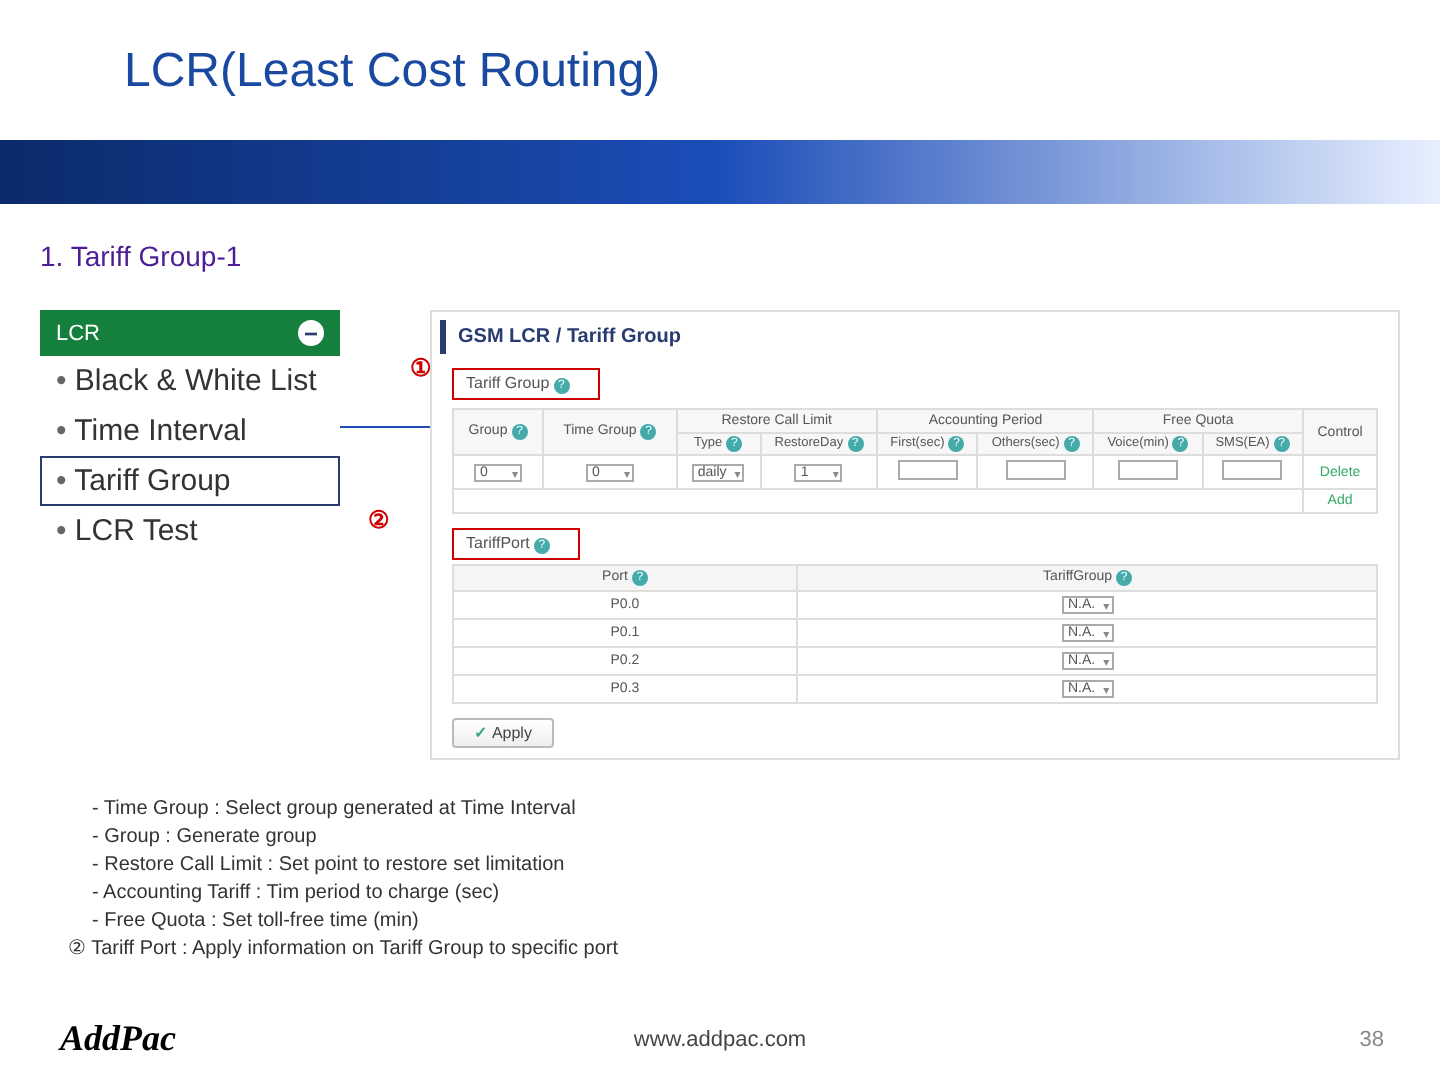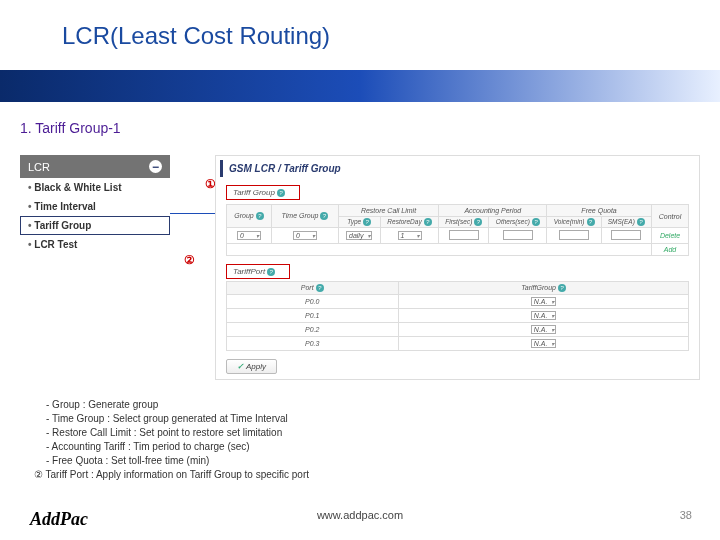--- a/index.html
+++ b/index.html
@@ -6,30 +6,30 @@
   body { width: 720px; height: 540px; font-family: Arial, sans-serif; background: #fff; position: relative; overflow: hidden; }
   .title { position: absolute; top: 22px; left: 30px; font-size: 24px; color: #1a4aa0; font-weight: normal; margin-left: 32px; }
   .blue-bar { position: absolute; top: 70px; left: 0; width: 100%; height: 32px; background: linear-gradient(to right, #0a2a6a, #1c4db8 50%, #e8f0ff); }
   
   .section-title { position: absolute; top: 120px; left: 20px; font-size: 14px; color: #4c1d95; }
   
   .screenshot-area { position: absolute; top: 155px; left: 20px; width: 680px; height: 230px; }
   
   
   .sidebar { position: absolute; top: 0; left: 0; width: 150px; }
-  .sidebar-header { background: #737373; color: #fff; font-size: 11px; padding: 5px 8px; display: flex; justify-content: space-between; align-items: center; }
+  .sidebar-header { background: #15803d; color: #fff; font-size: 11px; padding: 5px 8px; display: flex; justify-content: space-between; align-items: center; }
   .sidebar-header .minus { background: #fff; color: #2a3b6f; border-radius: 50%; width: 13px; height: 13px; display: inline-flex; align-items: center; justify-content: center; font-size: 12px; line-height: 1; font-weight: bold; }
-  .sidebar-item { font-size: 10px; padding: 4px 8px; color: #333; background: #fff; font-weight: bold; }
+  .sidebar-item { font-size: 15px; padding: 4px 8px; color: #333; background: #fff; }
   .sidebar-item::before { content: "• "; color: #666; }
   .sidebar-item.active { background: #fff; border: 1px solid #2a3b6f; padding: 3px 7px; }
   .arrow-line { position: absolute; top: 58px; left: 150px; width: 52px; height: 1px; background: #1c4db8; }
   .arrow-line::after { content: ""; position: absolute; right: -1px; top: -3px; border-left: 6px solid #1c4db8; border-top: 3.5px solid transparent; border-bottom: 3.5px solid transparent; }
   
   
-  .panel { position: absolute; top: 0; left: 195px; width: 485px; background: #fff; border: 1px solid #ddd; height: 225px; font-style: italic; }
+  .panel { position: absolute; top: 0; left: 195px; width: 485px; background: #fff; border: 1px solid #ddd; height: 225px; }
   .panel-title { border-left: 3px solid #2a3b6f; padding: 3px 6px; font-size: 10px; font-weight: bold; color: #2a3b6f; margin: 4px; }
   
   .tgroup-row { margin: 4px 10px; }
   .tgroup-label { display: inline-block; border: 1.5px solid #c00; padding: 2px 14px 2px 6px; font-size: 8px; color: #555; position: relative; }
   .callout { position: absolute; color: #c00; font-size: 12px; font-weight: bold; font-family: Arial; }
   .callout.c1 { top: 22px; left: 185px; }
   .callout.c2 { top: 98px; left: 164px; }
   .help-icon { display: inline-block; width: 8px; height: 8px; background: #4aa; color: #fff; border-radius: 50%; font-size: 6px; line-height: 8px; text-align: center; margin-left: 2px; }
   
   .tbl { width: 96%; margin: 2px auto; border-collapse: collapse; font-size: 7px; color: #555; }
@@ -52,21 +52,21 @@
   
   .apply-row { margin: 4px 10px; }
   .apply-btn { display: inline-block; border: 1px solid #bbb; background: linear-gradient(#fff,#eee); font-size: 8px; padding: 2px 10px; border-radius: 2px; color: #444; }
   .apply-btn::before { content: "✓ "; color: #3a7; font-weight: bold; }
   
   
   .desc { position: absolute; top: 398px; left: 34px; font-size: 10px; color: #333; line-height: 1.4; }
   .desc .sub { padding-left: 12px; }
   
   
-  .footer { position: absolute; bottom: 10px; left: 0; width: 100%; display: flex; align-items: flex-start; }
+  .footer { position: absolute; bottom: 10px; left: 0; width: 100%; display: flex; align-items: center; }
   .logo { font-family: "Times New Roman", serif; font-style: italic; font-weight: bold; font-size: 18px; color: #000; margin-left: 30px; }
   .url { position: absolute; left: 50%; transform: translateX(-50%); font-size: 11px; color: #444; }
   .pagenum { position: absolute; right: 28px; font-size: 11px; color: #888; }
 </style>
 </head>
 <body>
 
 <div class="title">LCR(Least Cost Routing)</div>
 <div class="blue-bar"></div>
 
@@ -164,22 +164,22 @@
     </tbody>
       </table>
 
     <div class="apply-row">
       <span class="apply-btn">Apply</span>
     </div>
   </div>
 </div>
 
 <div class="desc">
+  <div class="sub">- Time Group : Select group generated at Time Interval</div>
   <div class="sub">- Group : Generate group</div>
-  <div class="sub">- Time Group : Select group generated at Time Interval</div>
   <div class="sub">- Restore Call Limit : Set point to restore set limitation</div>
   <div class="sub">- Accounting Tariff : Tim period to charge (sec)</div>
   <div class="sub">- Free Quota : Set toll-free time (min)</div>
   <div>② Tariff Port : Apply information on Tariff Group to specific port</div>
 </div>
 
 <div class="footer">
   <span class="logo">AddPac</span>
   <span class="url">www.addpac.com</span>
   <span class="pagenum">38</span>

